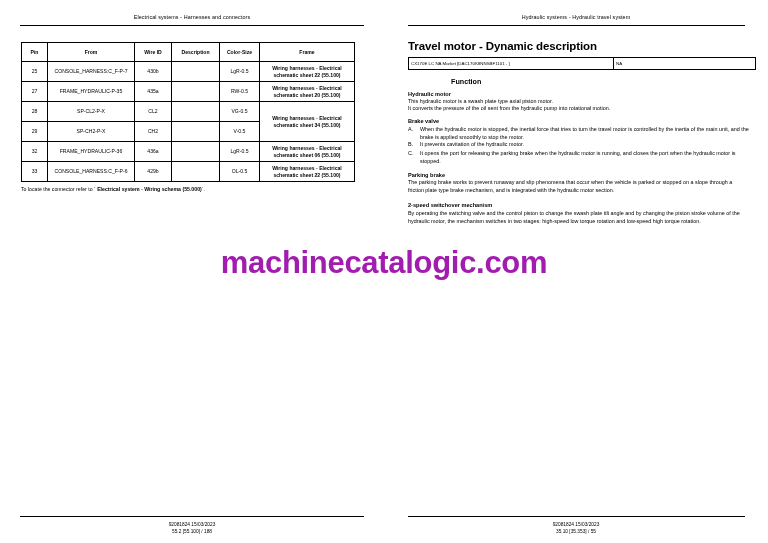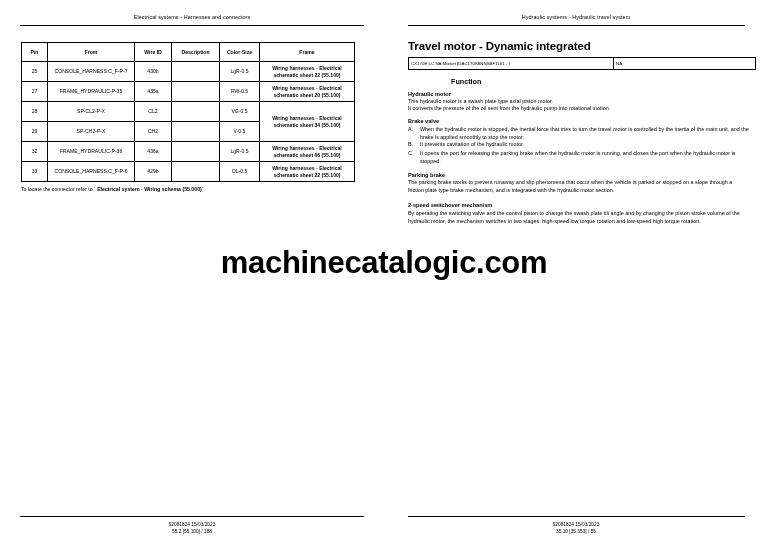--- a/index.html
+++ b/index.html
@@ -275,21 +275,21 @@
     <div class="footer">
       <div>92081824 15/03/2023</div>
       <div>55.2 [55.100] / 188</div>
     </div>
   </div>
 
   <div class="right-page">
     <div class="page-header">Hydraulic systems - Hydraulic travel system</div>
     <div class="header-rule" style="left:24px;width:337px;"></div>
 
-    <div class="doc-title">Travel motor - Dynamic integrated</div>
+    <div class="doc-title">Travel motor - Dynamic description</div>
 
     <table class="meta-table">
       <tbody>
           <tr>
         <td class="meta-left">CX170E LC NA Market [DAC170K8NNSBF1101 - ]</td>
         <td class="meta-right">NA</td>
       </tr>
     </tbody>
       </table>
 
@@ -317,14 +317,14 @@
     <div class="sub-head" style="top:202px;">2-speed switchover mechanism</div>
     <div class="body-text" style="top:210px;">By operating the switching valve and the control piston to change the swash plate tilt angle and by changing the piston stroke volume of the hydraulic motor, the mechanism switches in two stages: high-speed low torque rotation and low-speed high torque rotation.</div>
 
     <div class="footer-rule" style="left:24px;width:337px;"></div>
     <div class="footer">
       <div>92081824 15/03/2023</div>
       <div>35.10 [35.353] / 55</div>
     </div>
   </div>
 
-  <div class="watermark" style="color: #000000;">machinecatalogic.com</div>
+  <div class="watermark" style="color: #a21caf;">machinecatalogic.com</div>
 </div>
 
 </body></html>

